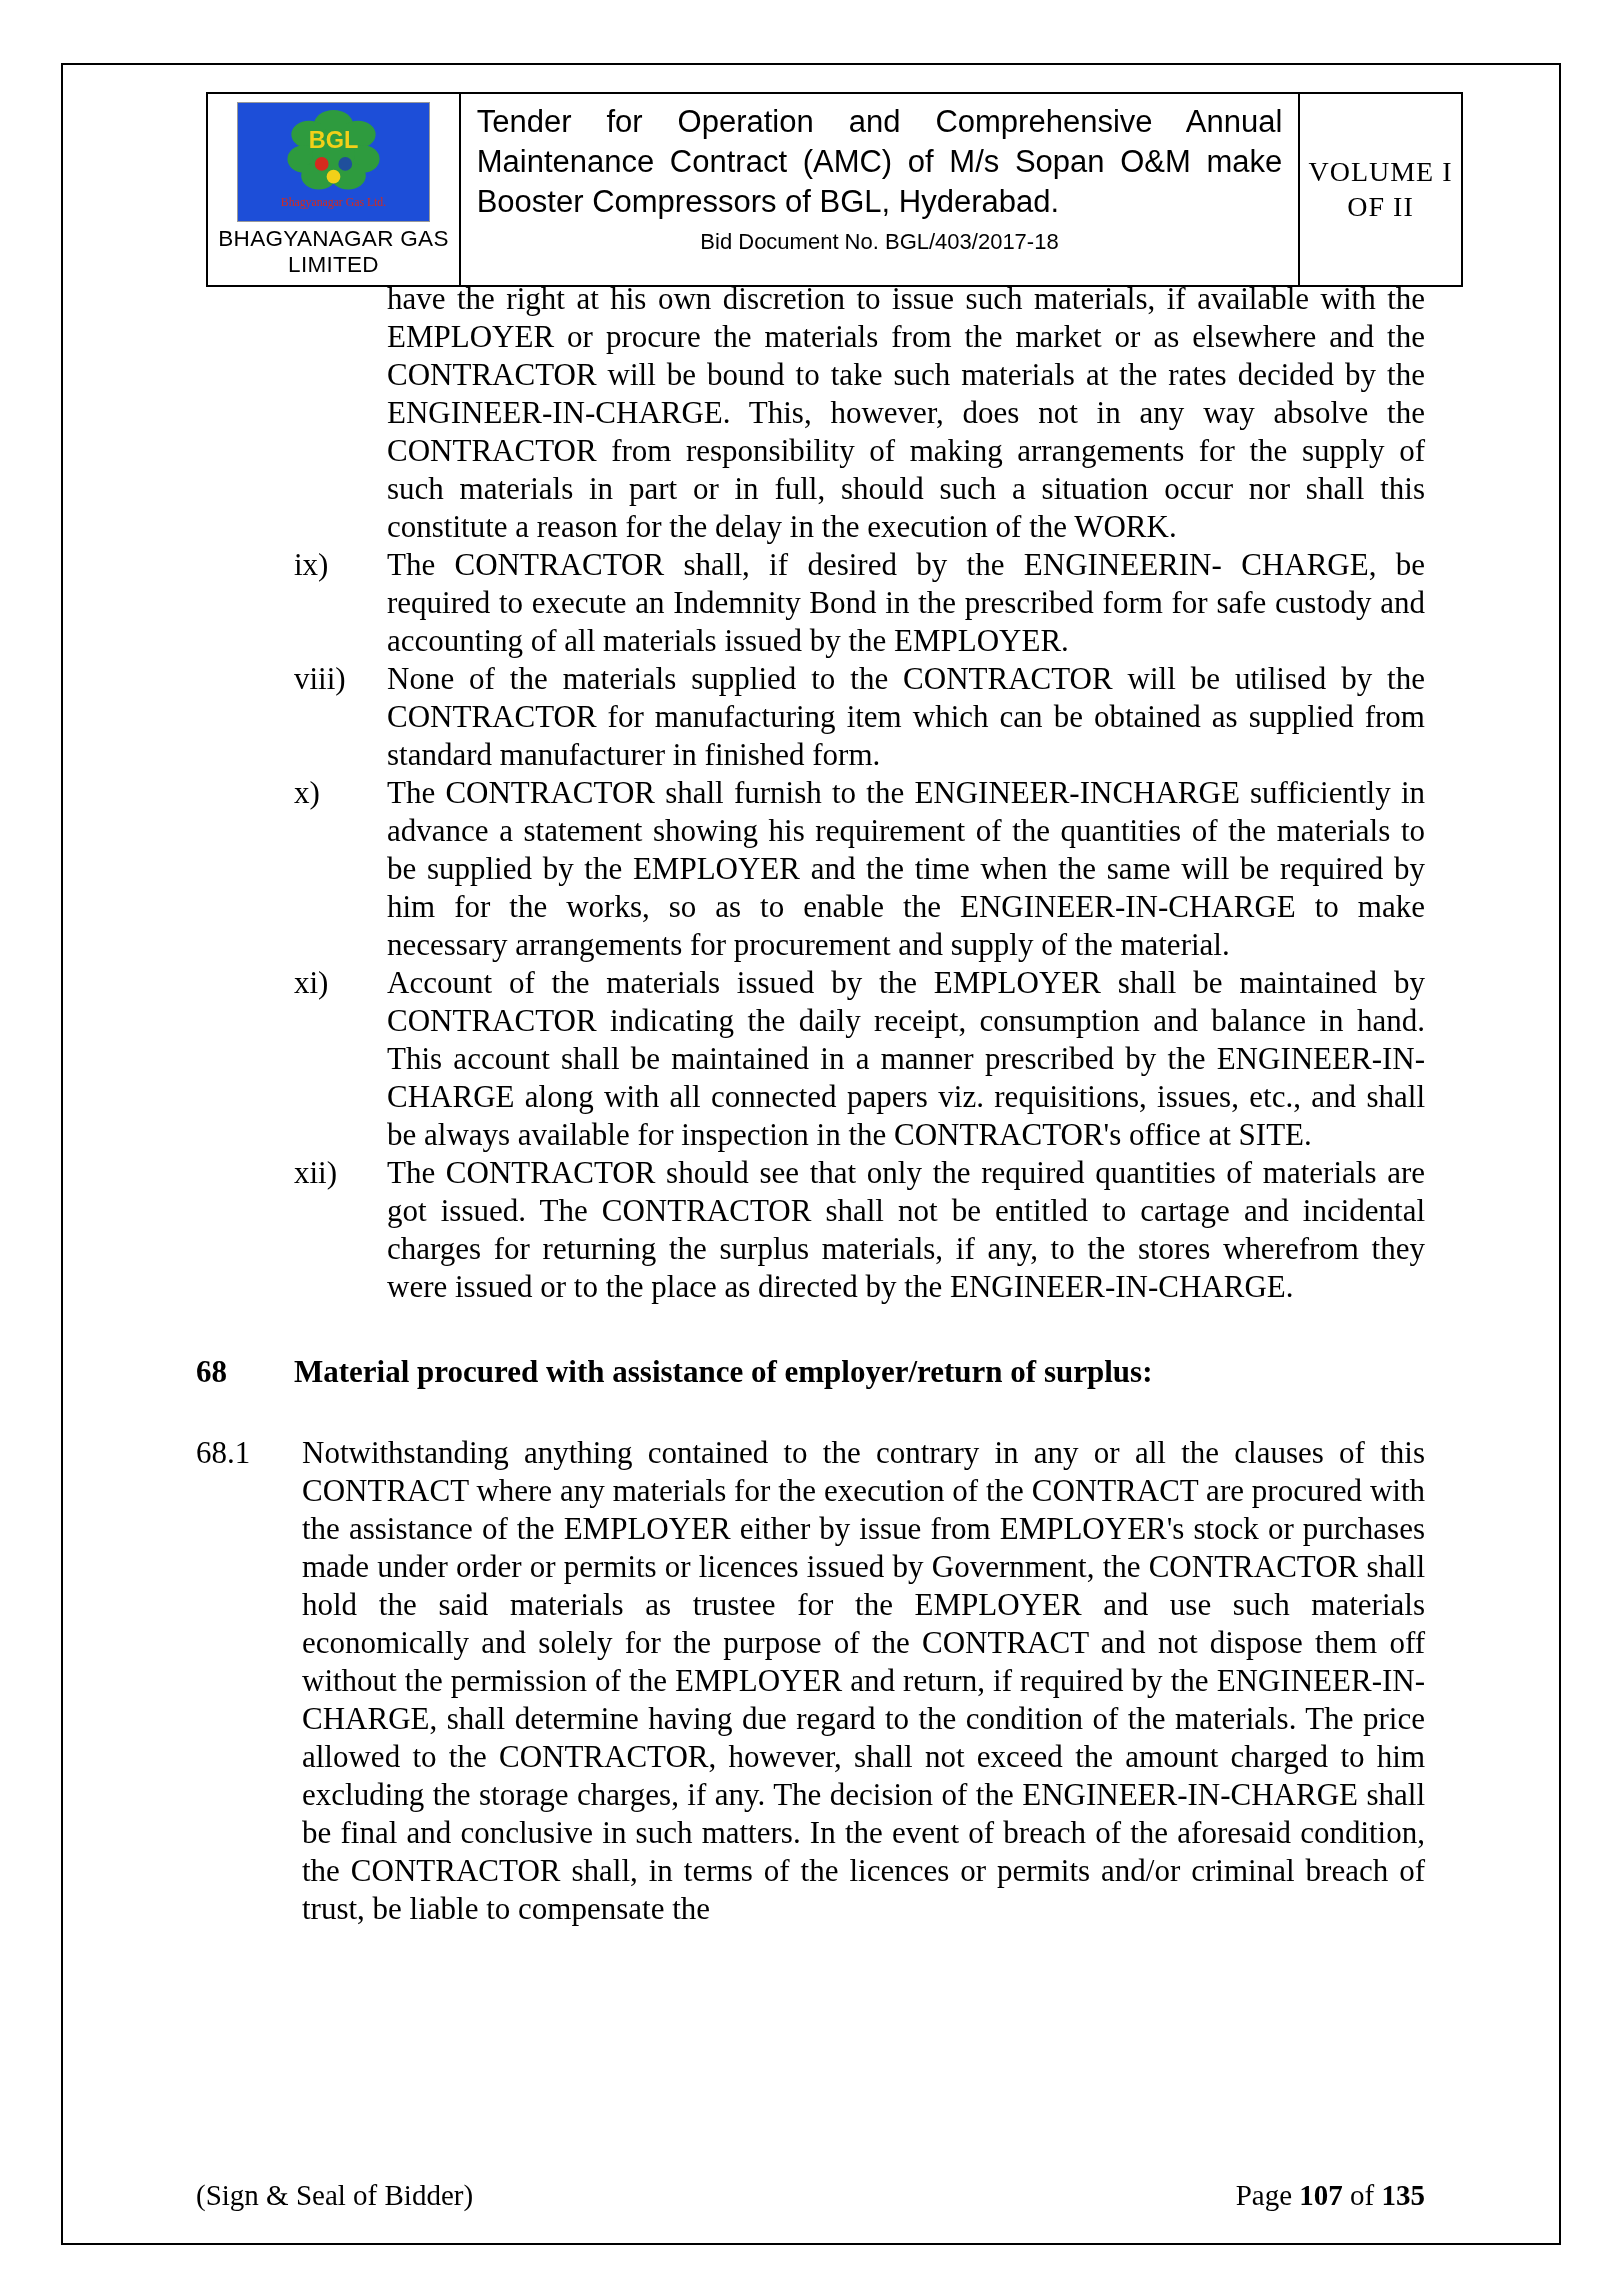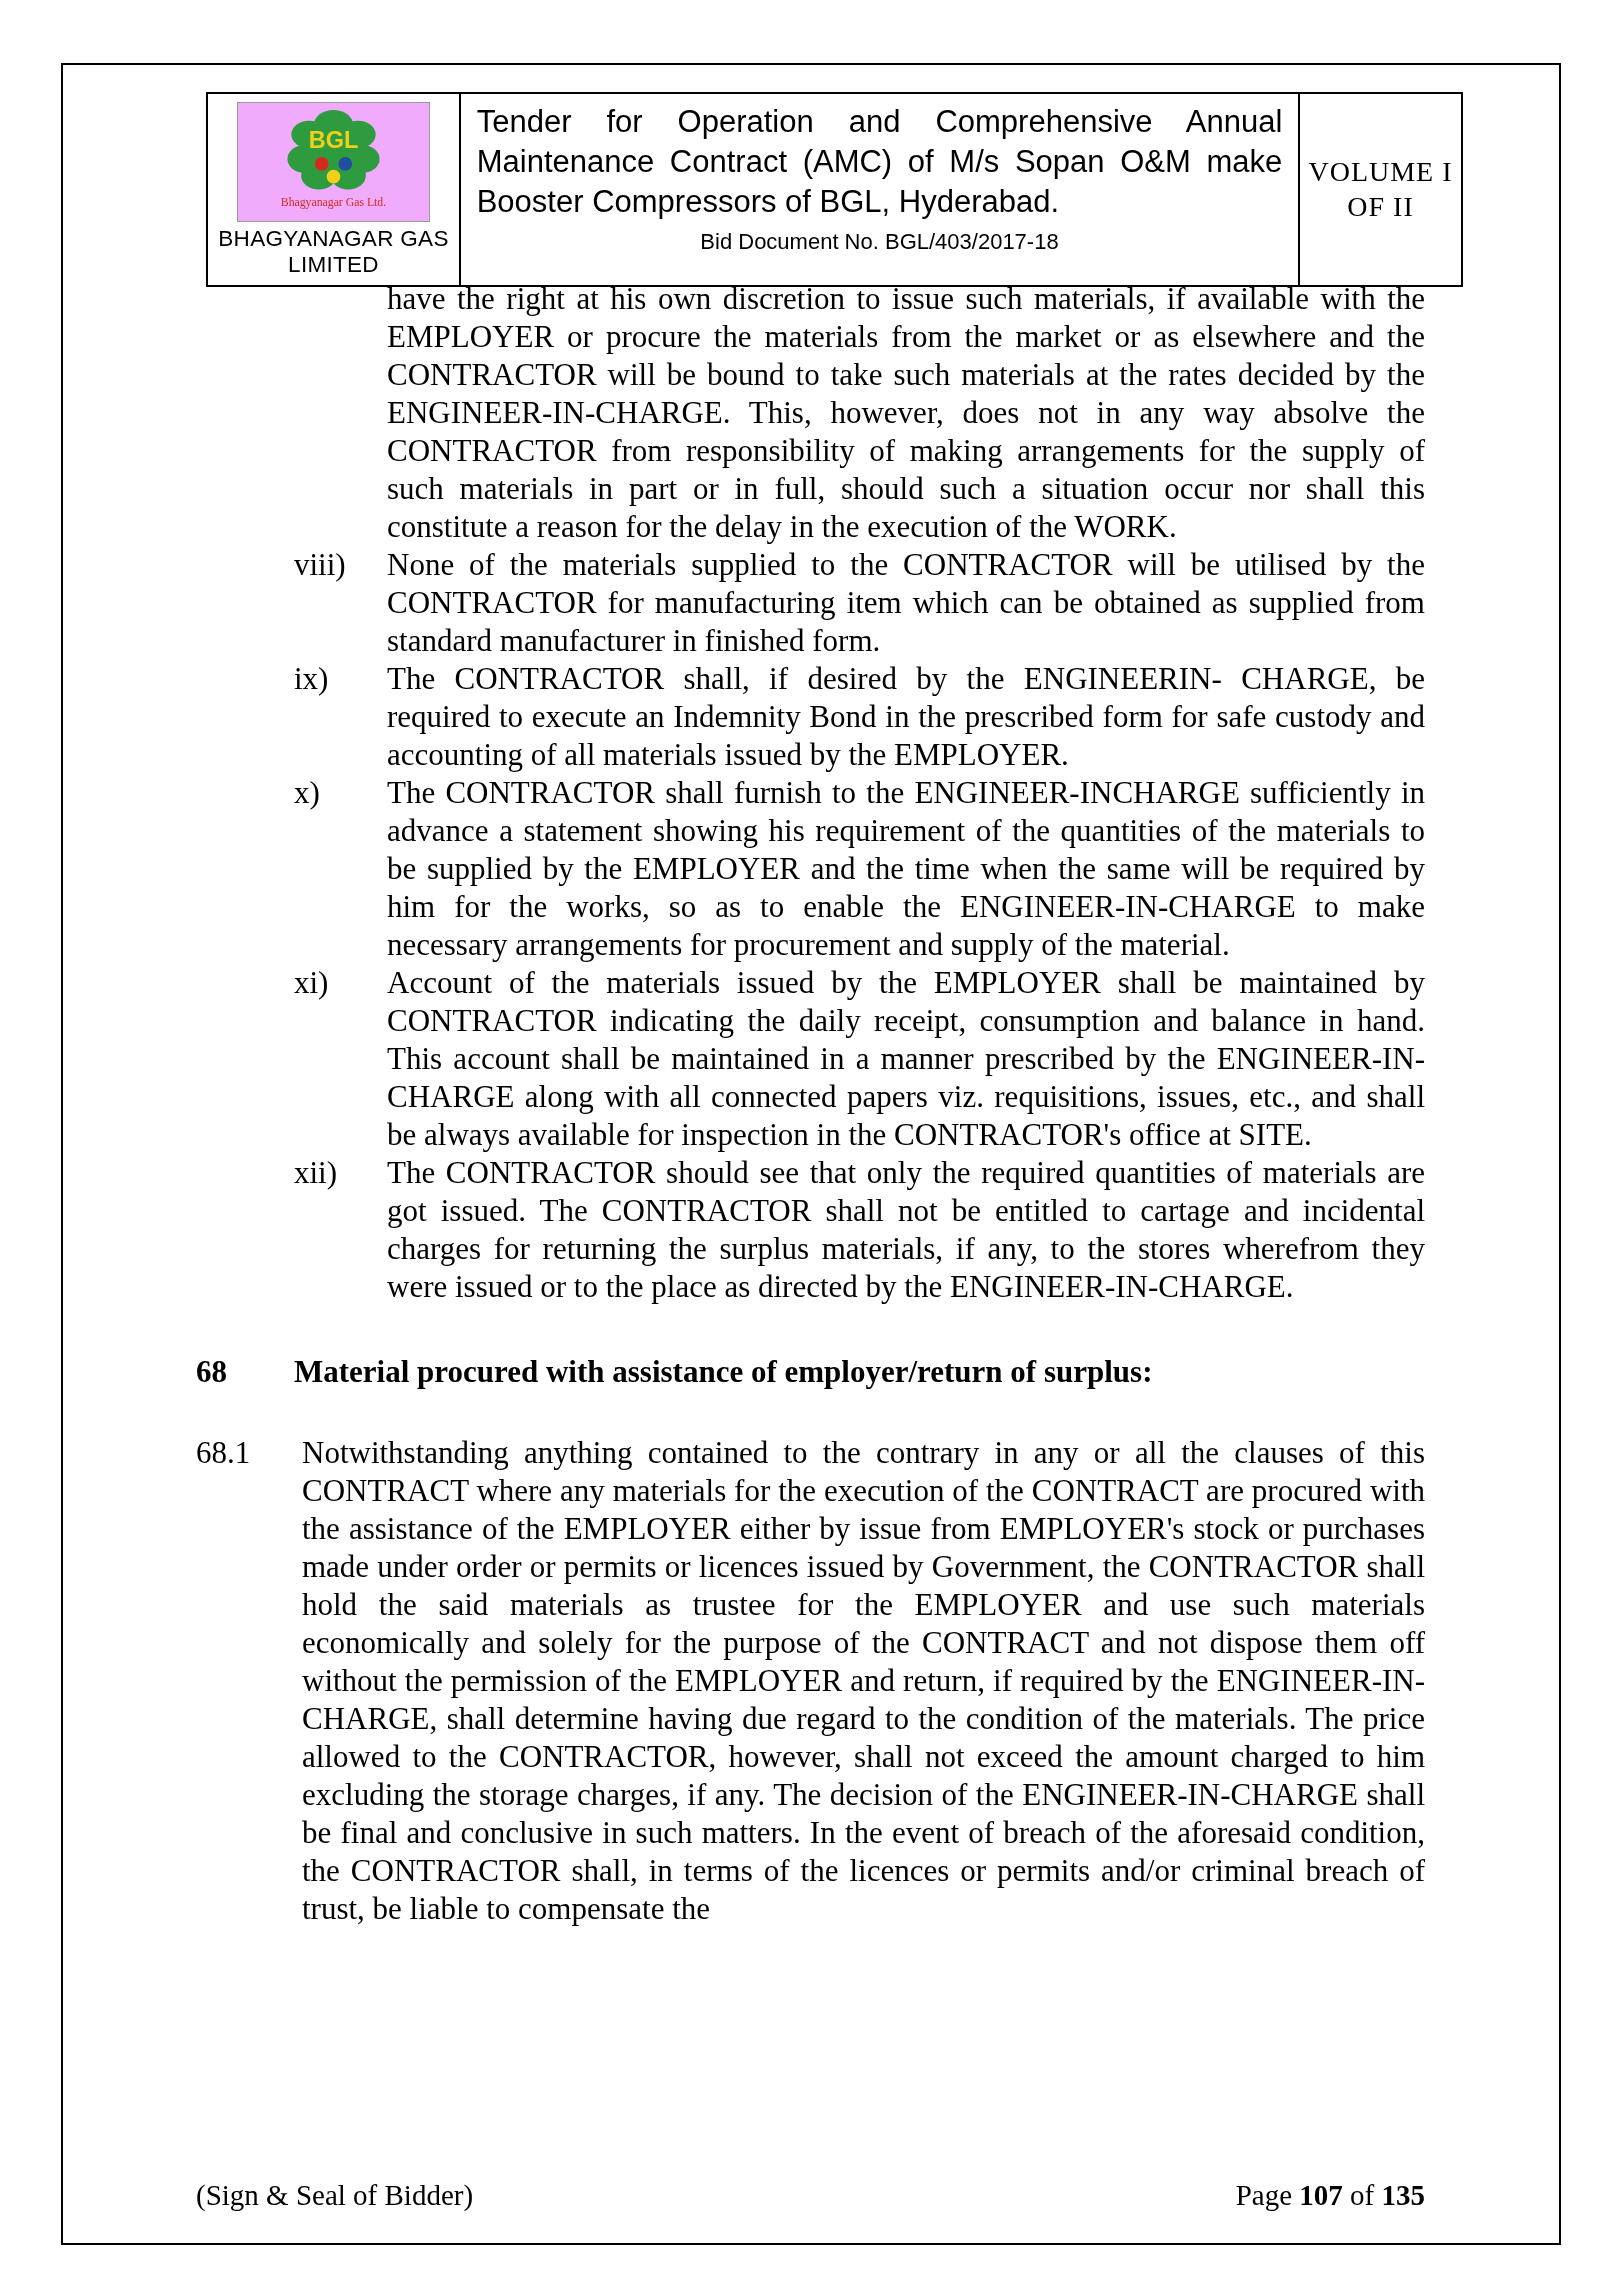--- a/index.html
+++ b/index.html
@@ -40,21 +40,21 @@
     flex: 0 0 auto;
     display: flex;
     flex-direction: column;
     align-items: center;
     justify-content: flex-start;
     padding: 7.8px 5.9px 5.9px;
   }
   .logo-box {
     border: 1px solid #999999;
     padding: 2px 22px;
-    background: #f0abfc;
+    background: #1d4ed8;
   }
   .company-name {
     margin-top: 3.9px;
     font-family: "Liberation Sans", sans-serif;
     font-size: 22.5px;
     line-height: 26.5px;
     text-align: center;
     letter-spacing: 0.3px;
   }
 
@@ -177,27 +177,27 @@
       <div>OF II</div>
     </div>
 
   </div>
 
   <div class="content">
 
     <p class="intro">have the right at his own discretion to issue such materials, if available with the EMPLOYER or procure the materials from the market or as elsewhere and the CONTRACTOR will be bound to take such materials at the rates decided by the ENGINEER-IN-CHARGE. This, however, does not in any way absolve the CONTRACTOR from responsibility of making arrangements for the supply of such materials in part or in full, should such a situation occur nor shall this constitute a reason for the delay in the execution of the WORK.</p>
 
     <div class="list-item">
+      <span class="li-label">ix)</span>
+      <span class="li-text">The CONTRACTOR shall, if desired by the ENGINEERIN- CHARGE, be required to execute an Indemnity Bond in the prescribed form for safe custody and accounting of all materials issued by the EMPLOYER.</span>
+    </div>
+
+    <div class="list-item">
       <span class="li-label">viii)</span>
       <span class="li-text">None of the materials supplied to the CONTRACTOR will be utilised by the CONTRACTOR for manufacturing item which can be obtained as supplied from standard manufacturer in finished form.</span>
-    </div>
-
-    <div class="list-item">
-      <span class="li-label">ix)</span>
-      <span class="li-text">The CONTRACTOR shall, if desired by the ENGINEERIN- CHARGE, be required to execute an Indemnity Bond in the prescribed form for safe custody and accounting of all materials issued by the EMPLOYER.</span>
     </div>
 
     <div class="list-item">
       <span class="li-label">x)</span>
       <span class="li-text">The CONTRACTOR shall furnish to the ENGINEER-INCHARGE sufficiently in advance a statement showing his requirement of the quantities of the materials to be supplied by the EMPLOYER and the time when the same will be required by him for the works, so as to enable the ENGINEER-IN-CHARGE to make necessary arrangements for procurement and supply of the material.</span>
     </div>
 
     <div class="list-item">
       <span class="li-label">xi)</span>
       <span class="li-text">Account of the materials issued by the EMPLOYER shall be maintained by CONTRACTOR indicating the daily receipt, consumption and balance in hand. This account shall be maintained in a manner prescribed by the ENGINEER-IN-CHARGE along with all connected papers viz. requisitions, issues, etc., and shall be always available for inspection in the CONTRACTOR's office at SITE.</span>

